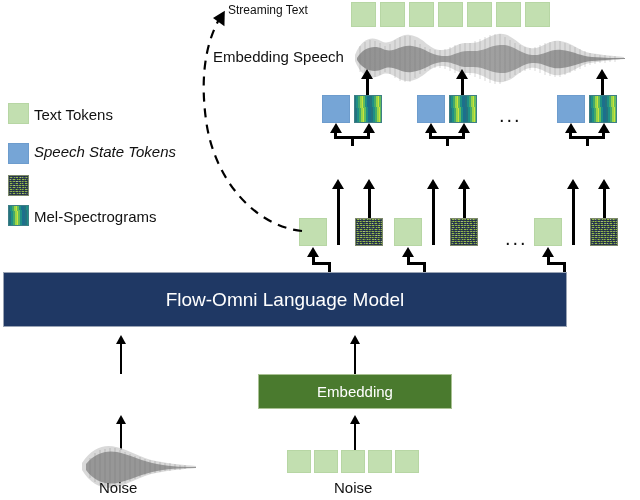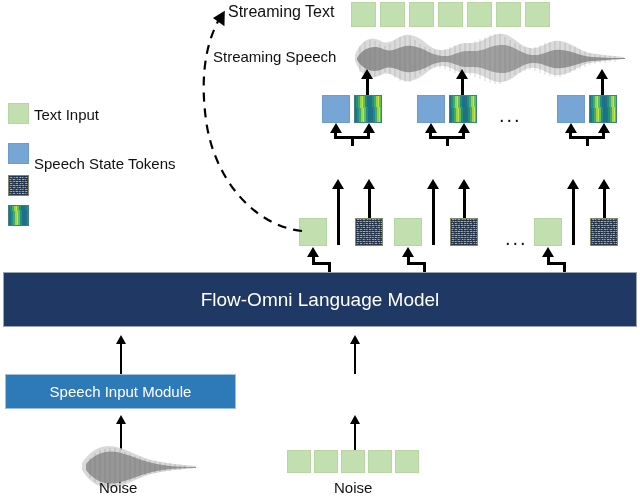--- a/index.html
+++ b/index.html
@@ -6,21 +6,21 @@
   body{width:640px;height:500px;position:relative;overflow:hidden;
        font-family:"Liberation Sans","DejaVu Sans",sans-serif;}
   .stage{position:absolute;left:0;top:0;width:640px;height:500px;}
   .abs{position:absolute;}
 
   
   .bar{position:absolute;display:flex;align-items:center;justify-content:center;
        color:#ffffff;box-sizing:border-box;border:1px solid #c8ccd4;}
   .bar span{display:block;line-height:1;white-space:nowrap;}
 
-  #flow-omni-bar{left:3px;top:272px;width:634px;height:55px;background:#1f3864;border-color:#9aa4b5;}
+  #flow-omni-bar{left:3px;top:272px;width:564px;height:55px;background:#1f3864;border-color:#9aa4b5;}
   #flow-omni-bar span{font-size:19px;}
 
   #speech-output-bar{left:232px;top:145px;width:400px;height:31px;background:#2e7ab8;border-color:#9fc0dc;}
   #speech-output-bar span{font-size:15px;}
 
   #speech-input-bar{left:5px;top:374px;width:231px;height:35px;background:#2e7ab8;border-color:#9fc0dc;}
   #speech-input-bar span{font-size:15px;}
 
   #embedding-bar{left:258px;top:374px;width:194px;height:35px;background:#4a7a2e;border-color:#a9c193;}
   #embedding-bar span{font-size:15px;}
@@ -59,21 +59,21 @@
   .vline{position:absolute;background:#000;width:3px;}
   .hline{position:absolute;background:#000;height:3px;}
   .ahead{position:absolute;width:0;height:0;
          border-left:6px solid transparent;border-right:6px solid transparent;
          border-bottom:10px solid #000;}
   .vline.thin{width:2px;}
   .ahead.thin{border-left-width:5px;border-right-width:5px;border-bottom-width:9px;}
 
   
   .lbl{position:absolute;color:#111;white-space:nowrap;line-height:1;}
-  #streaming-text-label{font-size:16px;left:228px;top:4px;}
+  #streaming-text-label{font-size:12px;left:228px;top:4px;}
   #streaming-speech-label{font-size:15px;left:213px;top:49px;}
   #audio-label{font-size:15px;left:99px;top:480px;}
   #text-label{font-size:15px;left:334px;top:480px;}
   .legend-label{font-size:15px;left:34px;}
   .ellipsis{position:absolute;font-size:20px;color:#111;letter-spacing:2px;line-height:1;}
 
   svg.overlay{position:absolute;left:0;top:0;width:640px;height:500px;overflow:visible;pointer-events:none;}
 </style>
 </head>
 <body>
@@ -83,21 +83,21 @@
   <div class="lbl" id="streaming-text-label">Streaming Text</div>
 
   <div class="chip text abs" style="left:351px;top:2px;width:25px;height:25px;"></div>
   <div class="chip text abs" style="left:380px;top:2px;width:25px;height:25px;"></div>
   <div class="chip text abs" style="left:409px;top:2px;width:25px;height:25px;"></div>
   <div class="chip text abs" style="left:438px;top:2px;width:25px;height:25px;"></div>
   <div class="chip text abs" style="left:467px;top:2px;width:25px;height:25px;"></div>
   <div class="chip text abs" style="left:496px;top:2px;width:25px;height:25px;"></div>
   <div class="chip text abs" style="left:525px;top:2px;width:25px;height:25px;"></div>
 
-  <div class="lbl" id="streaming-speech-label">Streaming Speech</div>
+  <div class="lbl" id="streaming-speech-label">Embedding Speech</div>
 
   <svg class="overlay">
     <defs>
       <linearGradient id="wgrad" x1="0" y1="0" x2="1" y2="0">
         <stop offset="0" stop-color="#8e8e8e"></stop>
           <stop offset="0.5" stop-color="#9d9d9d"></stop>
         <stop offset="1" stop-color="#8a8a8a"></stop>
       </linearGradient>
     </defs>
 
@@ -272,24 +272,24 @@
   <div class="bar" id="flow-omni-bar">
     <span>Flow-Omni Language Model</span>
   </div>
 
   <div class="vline thin" style="left:120px;top:344px;height:30px;"></div>
   <div class="ahead thin" style="left:116px;top:335px;"></div>
 
   <div class="vline thin" style="left:354px;top:344px;height:30px;"></div>
   <div class="ahead thin" style="left:350px;top:335px;"></div>
 
-  <div class="bar" id="speech-input-bar">
-    <span>Speech Input Module</span>
+
+  <div class="bar" id="embedding-bar">
+    <span>Embedding</span>
   </div>
-
 
   <div class="vline thin" style="left:120px;top:424px;height:26px;"></div>
   <div class="ahead thin" style="left:116px;top:415px;"></div>
 
   <div class="vline thin" style="left:354px;top:424px;height:26px;"></div>
   <div class="ahead thin" style="left:350px;top:415px;"></div>
 
   <svg class="overlay">
     <path d="M82,463 C92,448 104,444 116,447 C130,450 140,458 156,461
              C172,464 184,465 196,466 L196,468
@@ -325,22 +325,23 @@
   <div class="lbl" id="audio-label">Noise</div>
 
   <div class="chip text abs" style="left:287px;top:450px;width:24px;height:23px;"></div>
   <div class="chip text abs" style="left:314px;top:450px;width:24px;height:23px;"></div>
   <div class="chip text abs" style="left:341px;top:450px;width:24px;height:23px;"></div>
   <div class="chip text abs" style="left:368px;top:450px;width:24px;height:23px;"></div>
   <div class="chip text abs" style="left:395px;top:450px;width:24px;height:23px;"></div>
   <div class="lbl" id="text-label">Noise</div>
 
   <div class="chip text abs" style="left:8px;top:103px;width:21px;height:21px;"></div>
-  <div class="lbl legend-label" style="top:107px;">Text Input</div>
+  <div class="lbl legend-label" style="top:107px;">Text Tokens</div>
 
   <div class="chip state abs" style="left:8px;top:143px;width:21px;height:21px;"></div>
-  <div class="lbl legend-label" style="top:156px;">Speech State Tokens</div>
+  <div class="lbl legend-label" style="top:144px;font-style:italic;">Speech State Tokens</div>
 
   <div class="chip noise noise-tex abs" style="left:8px;top:175px;width:21px;height:21px;"></div>
 
   <div class="chip mel mel-tex abs" style="left:8px;top:205px;width:21px;height:21px;"></div>
+  <div class="lbl legend-label" style="top:209px;">Mel-Spectrograms</div>
 
 </div>
 
 </body></html>

